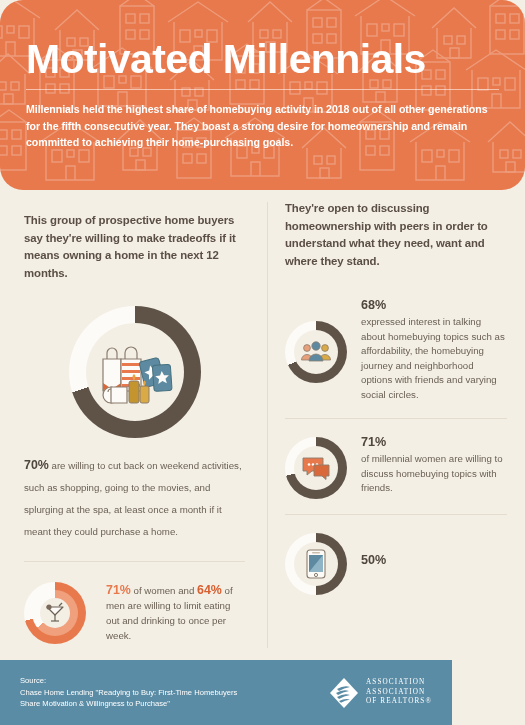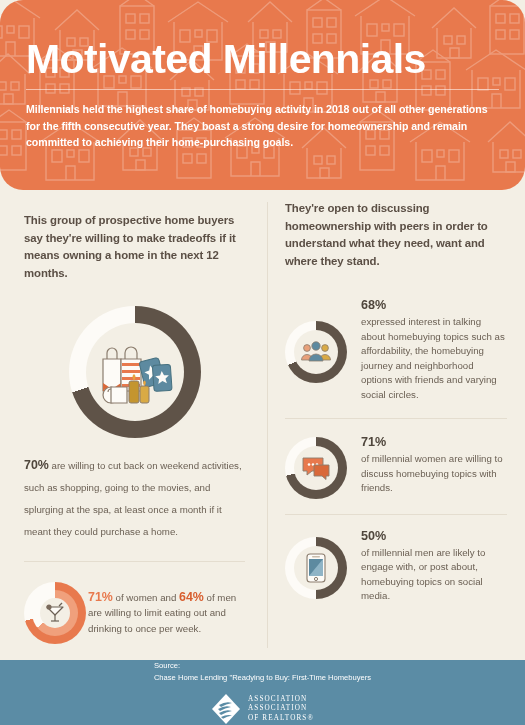--- a/index.html
+++ b/index.html
@@ -107,21 +107,21 @@
     margin-top: 16px;
   }
   .stat-para .big {
     font-size: 12.4px; font-weight: bold; color: #4f463c;
   }
   .hr-soft {
     height: 1px; background: #e4ddcf; margin: 18px 0 0 0;
   }
 
   #row-cocktail {
-    display: flex; align-items: center; gap: 2px;
+    display: flex; align-items: center; gap: 20px;
     margin-top: 20px;
   }
   #row-cocktail .txt {
     font-size: 9.7px; line-height: 15.2px; color: #6b6054;
   }
   #row-cocktail .pct-a { color: #e8794d; font-size: 12.4px; font-weight: bold; }
   #row-cocktail .pct-b { color: #d85f30; font-size: 12.4px; font-weight: bold; }
 
   
   .r-row { display: flex; gap: 14px; align-items: center; }
@@ -134,25 +134,24 @@
     line-height: 15px; margin-bottom: 2px;
   }
   .r-txt {
     font-size: 9.7px; line-height: 14.6px; color: #6b6054;
   }
   .hr-right { height: 1px; background: #e4ddcf; margin-top: 15px; }
 
   
   #footer {
     position: relative;
-    width: 525px; height: 65px;
+    width: 452px; height: 65px;
     background: #5b8ca5;
     display: flex; align-items: center;
     padding: 0 20px 0 20px;
-    flex-direction: column;
   }
   #source-block {
     color: #ffffff; font-size: 7.6px; line-height: 11.6px;
     flex: 1;
   }
   #logo-block {
     display: flex; align-items: center; gap: 7px;
   }
   #logo-text { color: #ffffff; }
   #logo-text div {
@@ -361,30 +360,30 @@
                 <rect x="4" y="6" width="14" height="17" fill="#5d8aa0"></rect>
                 <path d="M4 23 L18 6 L18 23 z" fill="#8fb4c6"></path>
                 <rect x="7" y="3" width="8" height="1.4" rx=".7" fill="#c9bcab"></rect>
                 <circle cx="11" cy="26" r="1.6" fill="none" stroke="#8b7d6e" stroke-width="1"></circle>
               </svg>
             </div>
           </div>
         </div>
         <div>
           <div class="r-pct">50%</div>
-          <div class="r-txt">of millennial men are likely to engage with, or post about, homebuying topics on social media.</div>
         </div>
       </div>
     </div>
   </div>
 
   <div id="footer">
     <div id="source-block">
       <div>Source:</div>
       <div>Chase Home Lending "Readying to Buy: First-Time Homebuyers</div>
+      <div>Share Motivation &amp; Willingness to Purchase"</div>
     </div>
     <div id="logo-block">
       <svg width="30" height="32" viewBox="0 0 30 32">
         <path d="M15 1 L29 16 L15 31 L1 16 z" fill="#ffffff"></path>
         <g fill="#5b8ca5">
           <path d="M8 12 q7 -4 13 -2 q-6 1 -11 4 z"></path>
           <path d="M7 16 q7 -4 13 -2 q-6 1 -11 4 z"></path>
           <path d="M8 20 q7 -4 13 -2 q-6 1 -11 4 z"></path>
           <path d="M10 24 q6 -3 11 -1.5 q-5 .8 -9 3.2 z"></path>
         </g>

